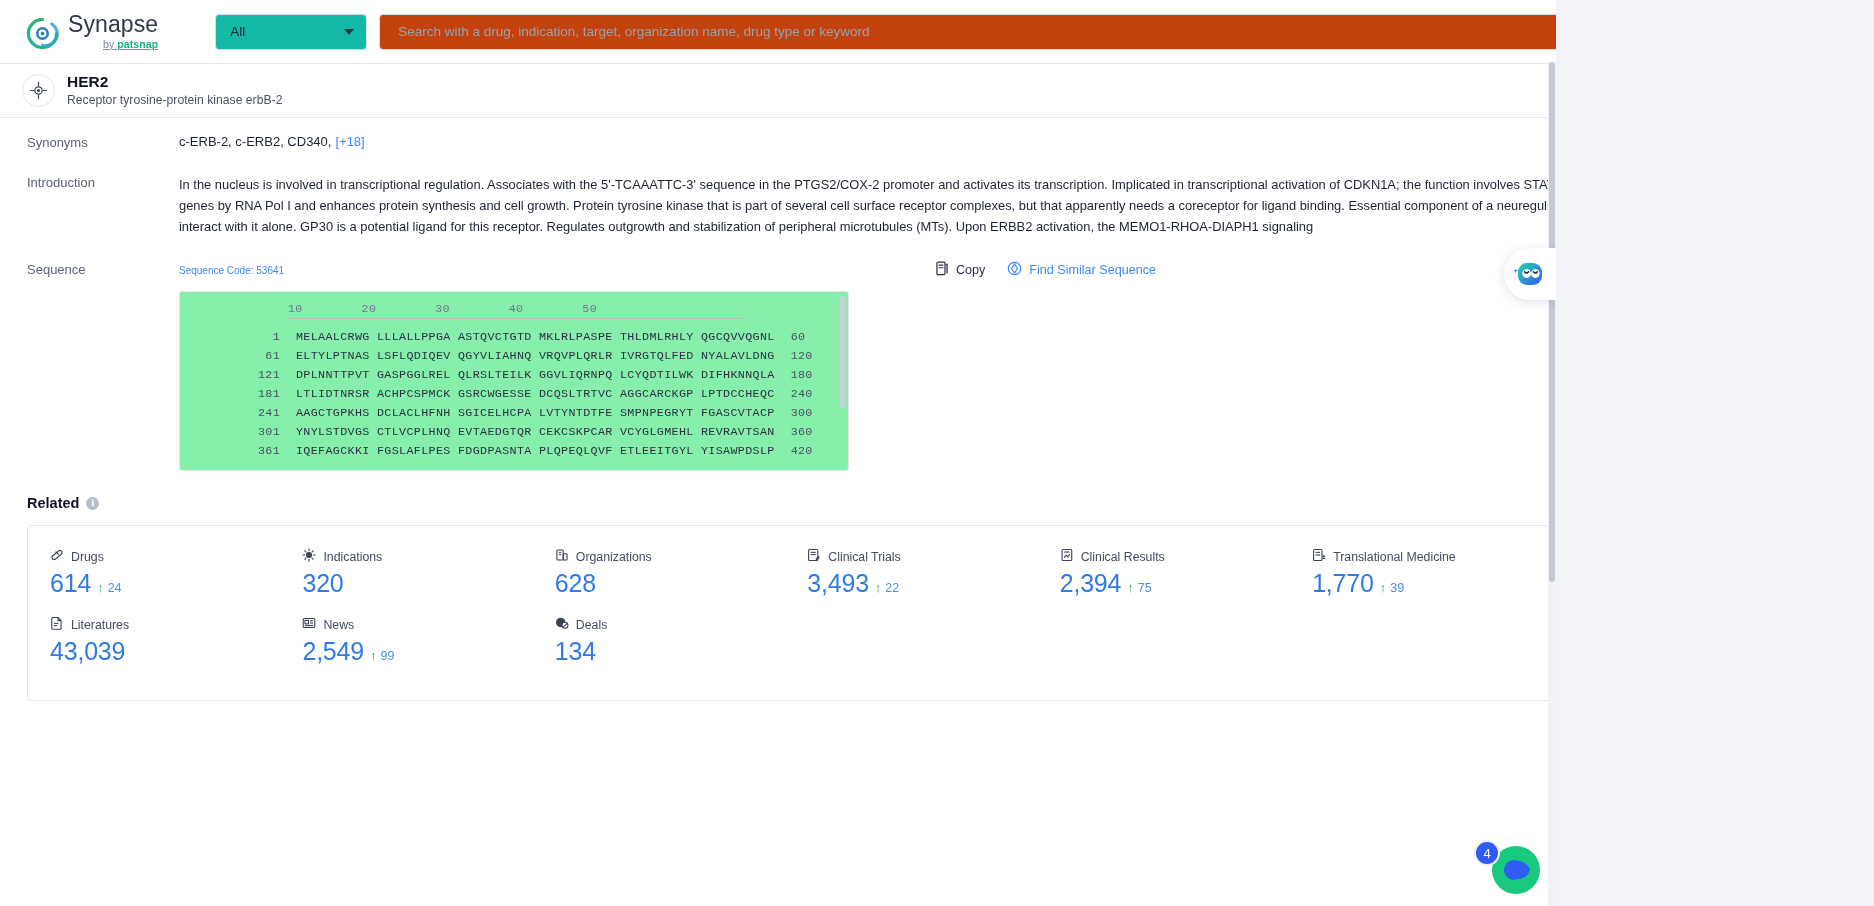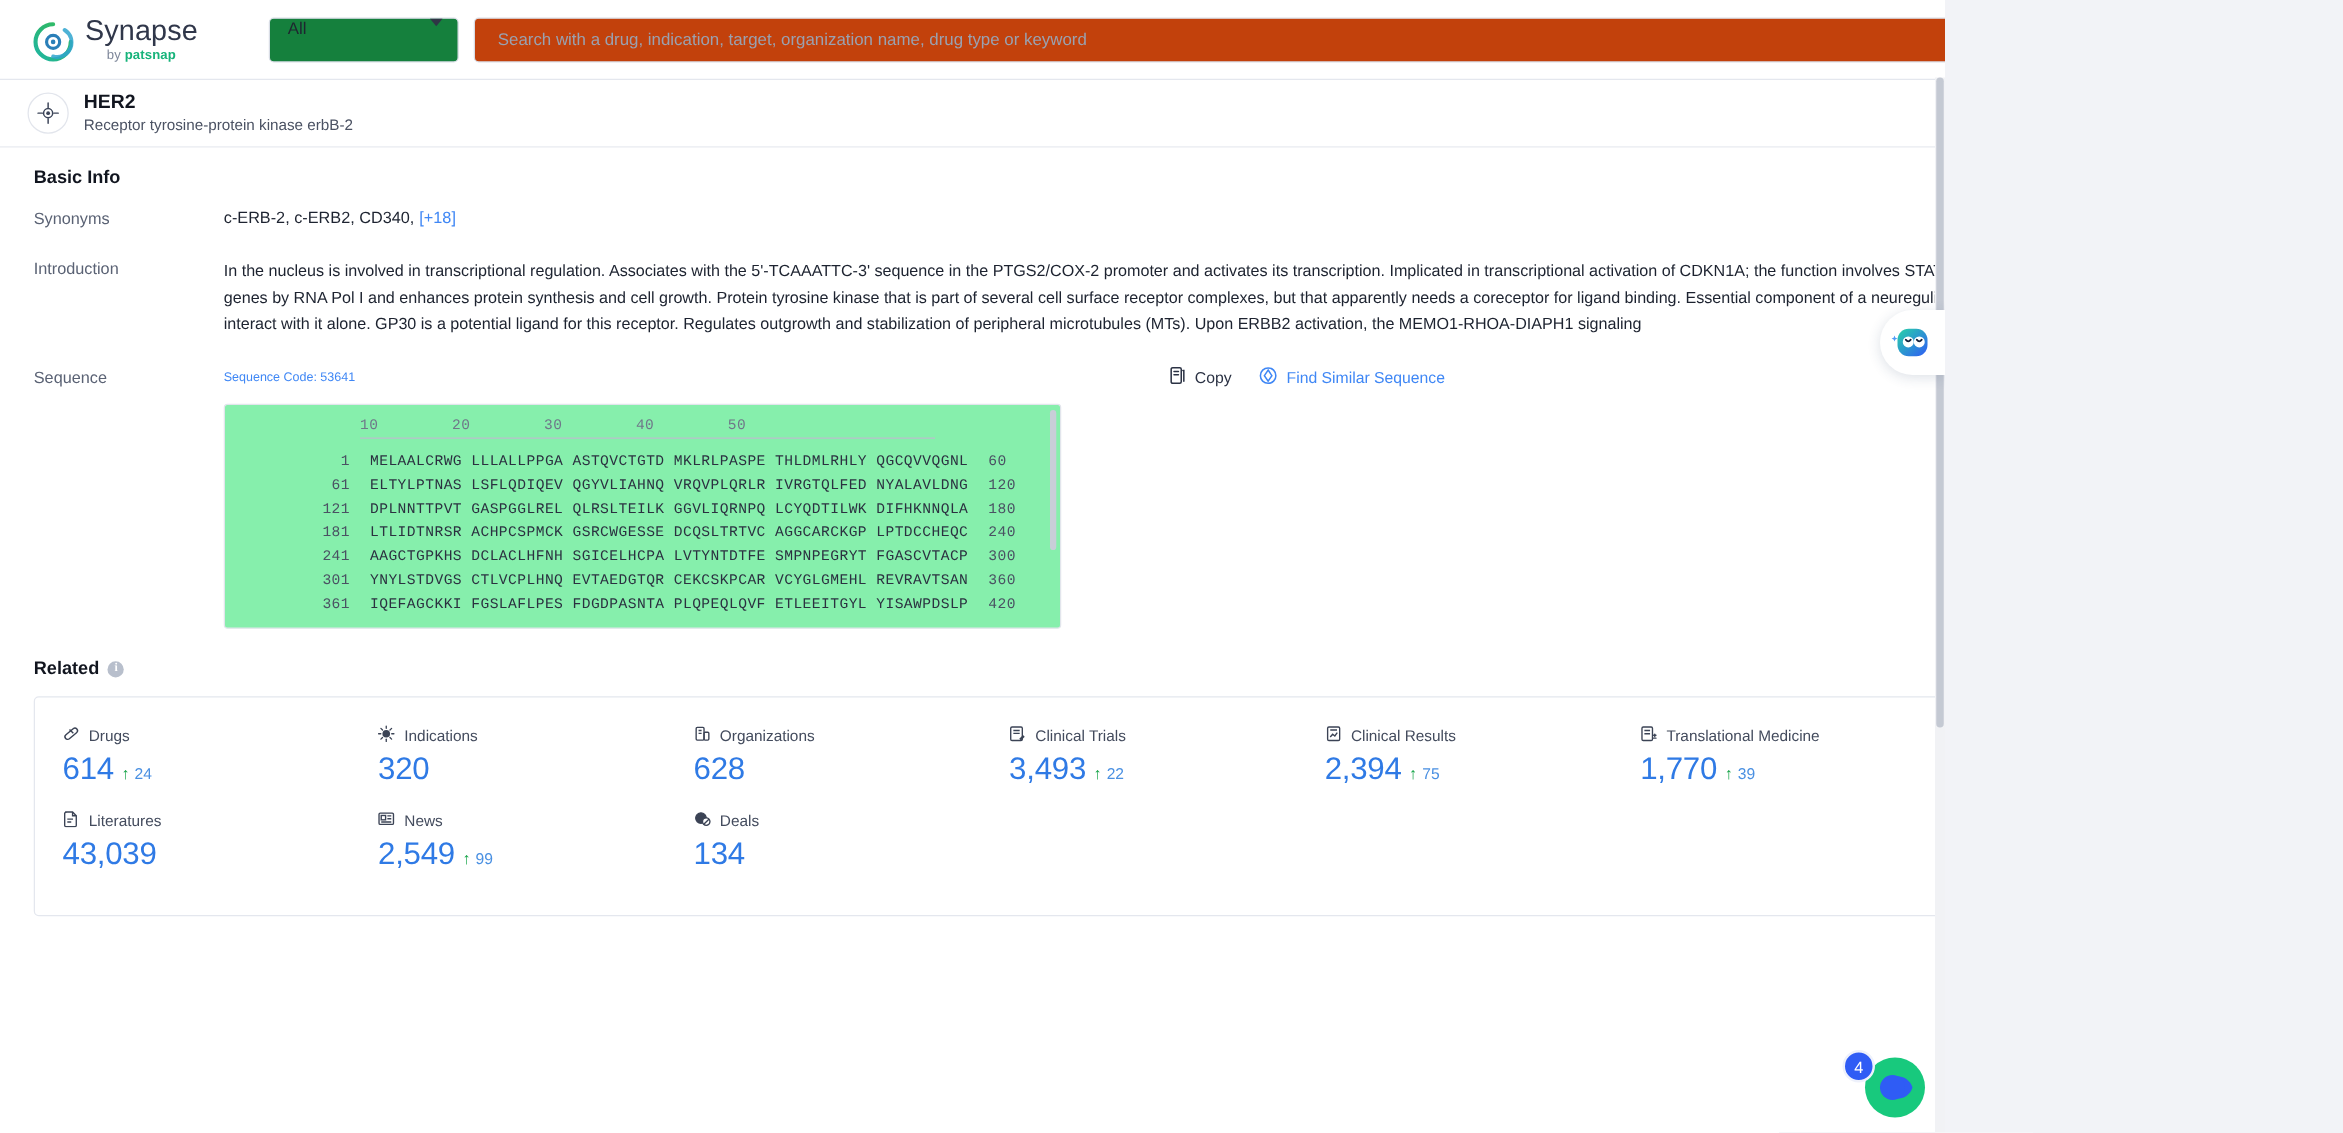--- a/index.html
+++ b/index.html
@@ -31,30 +31,30 @@
   }
   .brand { display: flex; align-items: flex-end; gap: 9px; flex: 0 0 auto; }
   .brand-logo { width: 33px; height: 33px; flex: 0 0 auto; }
   .brand-text { display: flex; flex-direction: column; line-height: 1; padding-bottom: 1px;}
   .brand-name {
     font-size: 23px; font-weight: 400; color: #30374a;
     letter-spacing: .1px;
   }
   .brand-sub {
     font-size: 10.5px; color: #7d8699; margin-top: 3px;
-    text-align: center; letter-spacing:.1px;
+    text-align: right; letter-spacing:.1px;text-decoration:underline;
   }
   .brand-sub b { color:#16b37a; font-weight:700; }
 
   .scope-select {
     margin-left: 57px;
     width: 152px; height: 36px;
     border: 1px solid #d9dde6; border-radius: 4px;
-    background: #15803d;
-    display: flex; justify-content: space-between;
+    background: #14b8a6;
+    display: flex; align-items: center; justify-content: space-between;
     padding: 0 12px 0 14px;
     font-size: 13.5px; color: #1f2430;
     cursor: pointer;
   }
   .caret {
     width: 0; height: 0;
     border-left: 5.5px solid transparent;
     border-right: 5.5px solid transparent;
     border-top: 6.5px solid #2f3545;
   }
@@ -374,23 +374,20 @@
           </svg>
         </span>
         <span>Set Alert</span>
         <span class="toggle"></span>
       </span>
     </span>
   </div>
 
   <div class="content">
 
-    <div class="section-title">
-      <span>Basic Info</span>
-    </div>
 
     <div class="row">
       <div class="row-label">Synonyms</div>
       <div class="row-body">
         <div class="synonyms">
           <span>c-ERB-2,  c-ERB2,  CD340,</span><span class="more">[+18]</span>
         </div>
       </div>
     </div>
 

